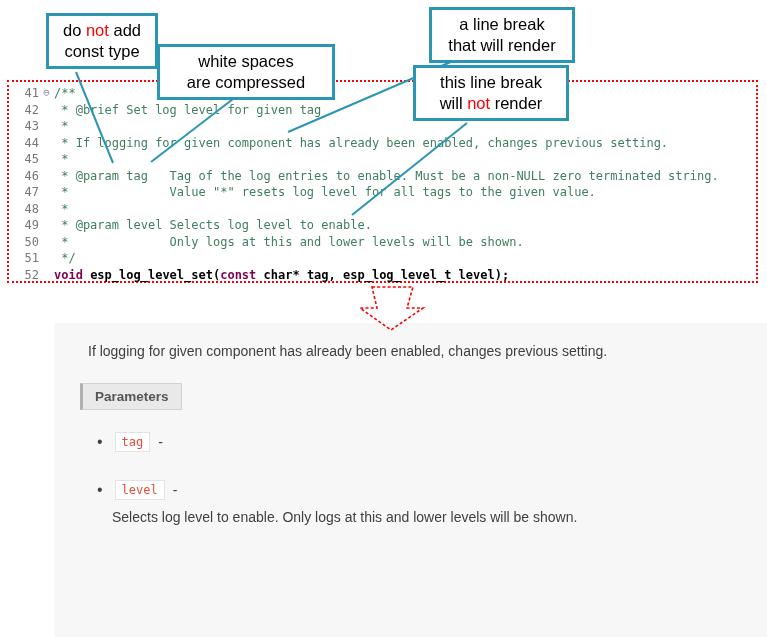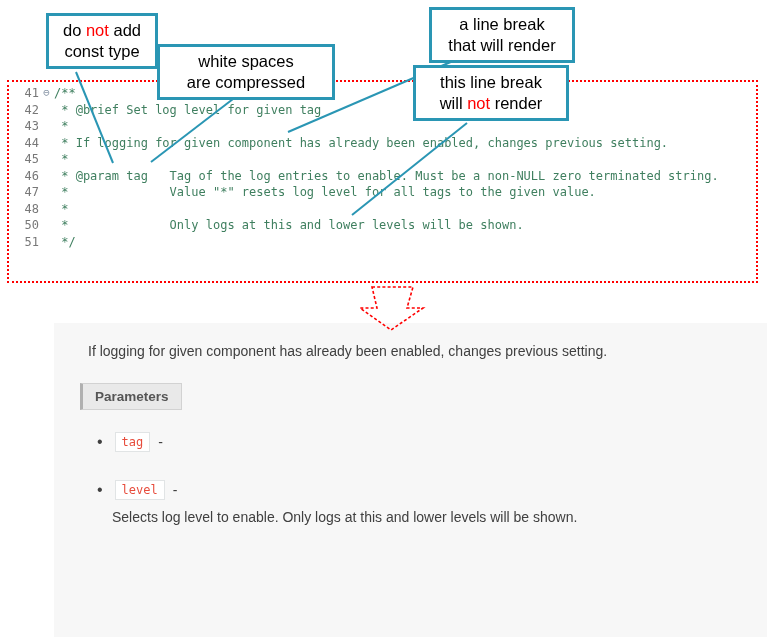--- a/index.html
+++ b/index.html
@@ -80,24 +80,30 @@
   <div class="cl">
     <span class="ln">46</span><span class="fold"></span><span class="cm"> * @param tag   Tag of the log entries to enable. Must be a non-NULL zero terminated string.</span>
   </div>
   <div class="cl">
     <span class="ln">47</span><span class="fold"></span><span class="cm"> *              Value "*" resets log level for all tags to the given value.</span>
   </div>
   <div class="cl">
     <span class="ln">48</span><span class="fold"></span><span class="cm"> *</span>
   </div>
   <div class="cl">
+    <span class="ln">49</span><span class="fold"></span><span class="cm"> * @param level Selects log level to enable.</span>
+  </div>
+  <div class="cl">
     <span class="ln">50</span><span class="fold"></span><span class="cm"> *              Only logs at this and lower levels will be shown.</span>
   </div>
   <div class="cl">
     <span class="ln">51</span><span class="fold"></span><span class="cm"> */</span>
+  </div>
+  <div class="cl">
+    <span class="ln">52</span><span class="fold"></span><span class="kw">void</span><span class="pl"> esp_log_level_set(</span><span class="kw">const</span><span class="pl"> char* tag, esp_log_level_t level);</span>
   </div>
 </div>
 
 <div id="doc-panel">
 
   <div class="doc-text desc">If logging for given component has already been enabled, changes previous setting.</div>
 
   <div class="params-wrap">
     <span class="params-box">Parameters</span>
   </div>

